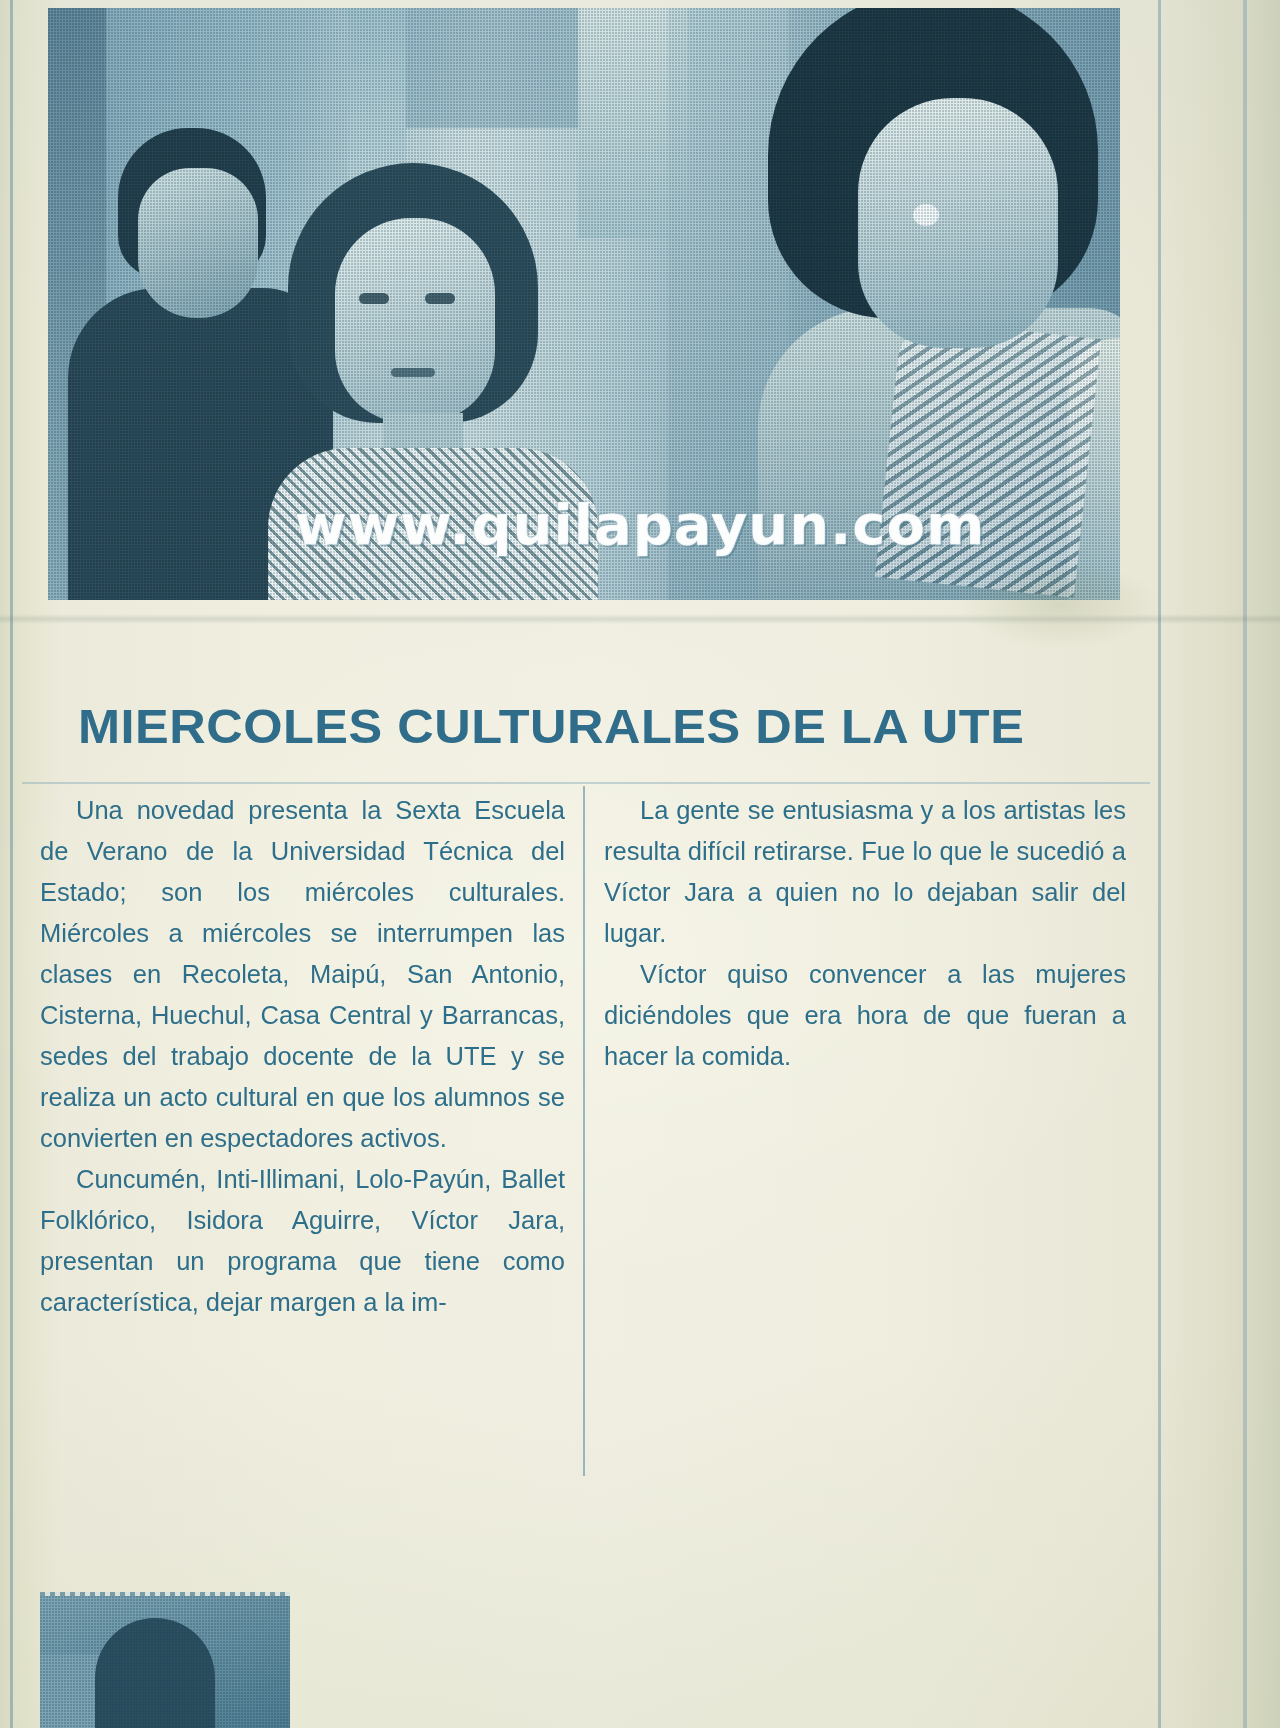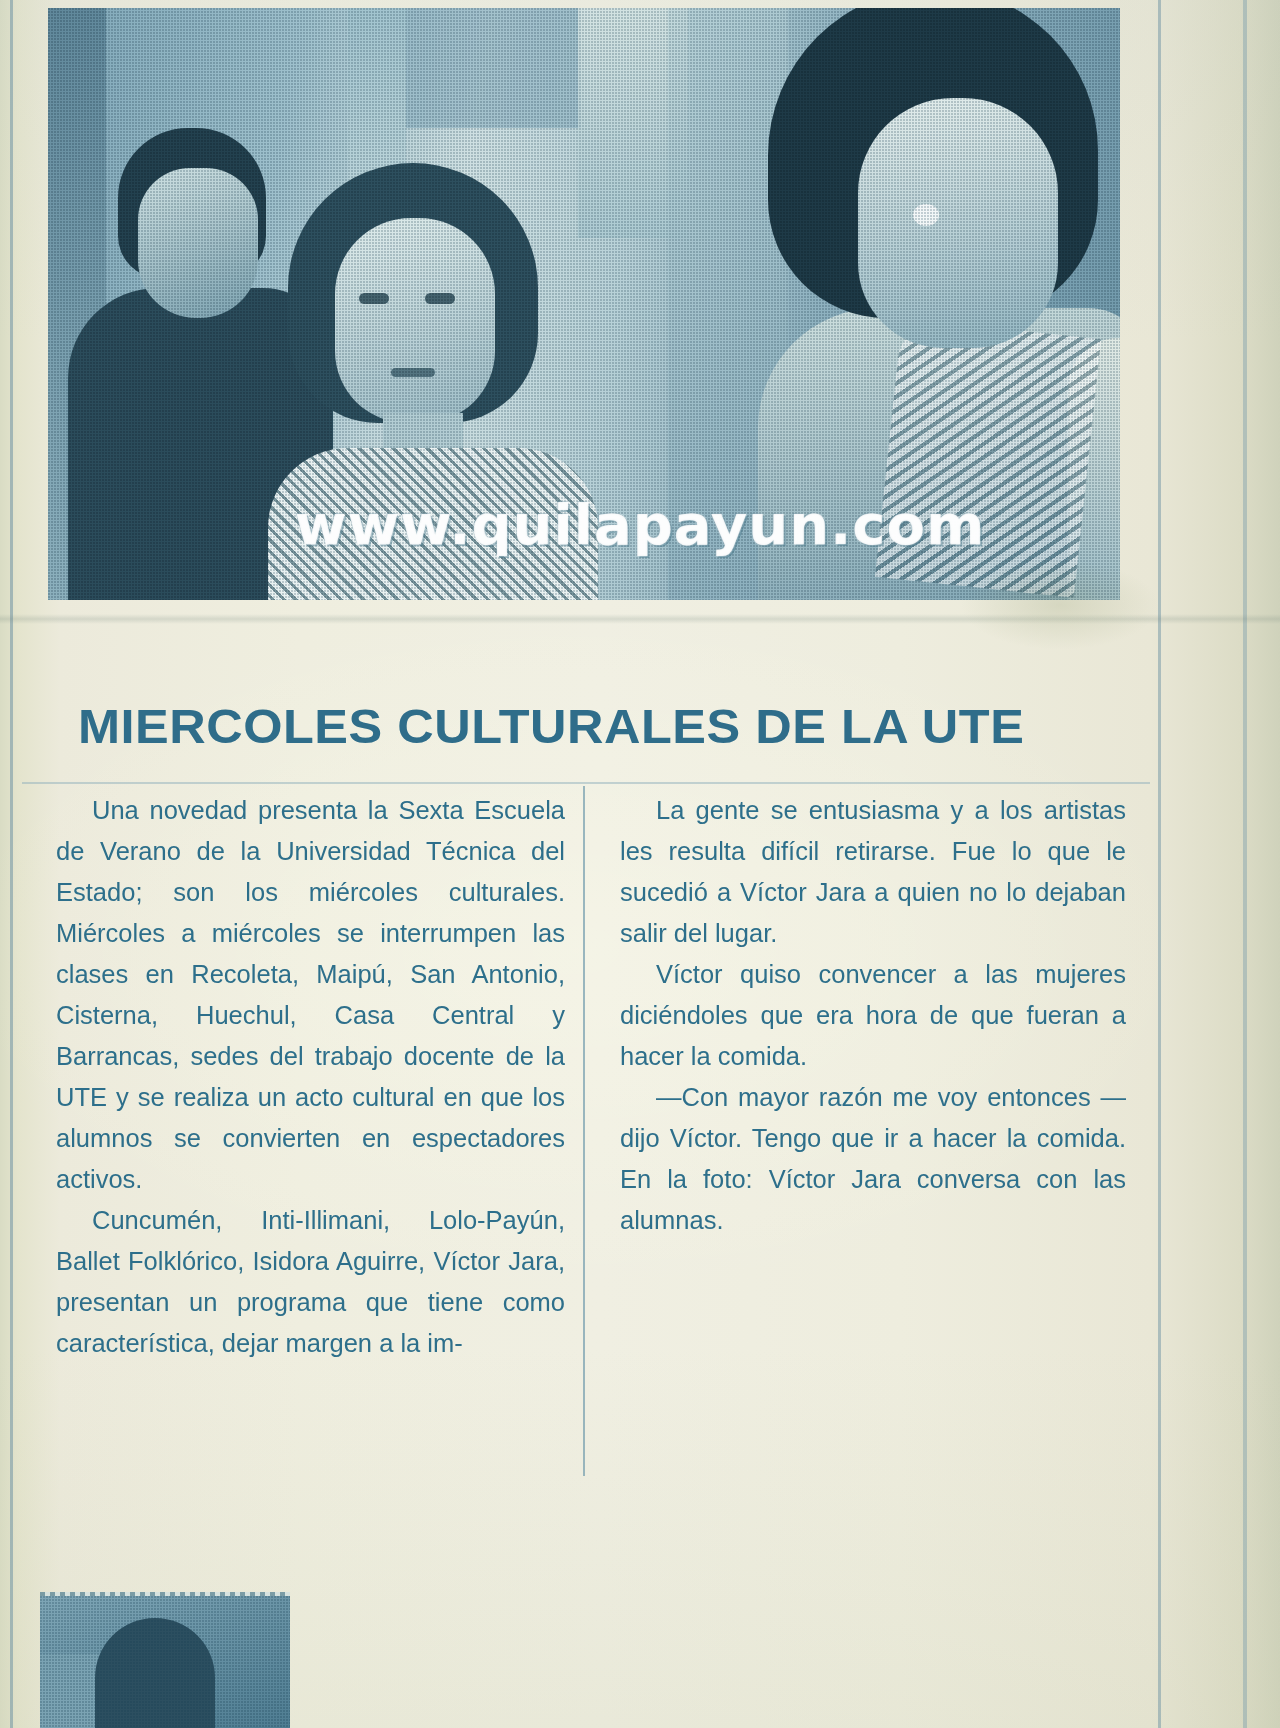--- a/index.html
+++ b/index.html
@@ -264,21 +264,21 @@
     top: 790px;
     font-family: "Liberation Sans", sans-serif;
     font-size: 25.5px;
     line-height: 41px;
     color: #2d6f8b;
     text-align: justify;
     text-justify: inter-word;
   }
   .col p { margin: 0; }
   .col p + p { margin-top: 0; }
-  .col p { text-indent: 36px; margin-left: 16px; }
+  .col p { text-indent: 36px; }
   .col-left { left: 40px; width: 525px; }
   .col-right { left: 604px; width: 522px; }
 
   
   .photo-bottom {
     position: absolute;
     left: 40px;
     top: 1596px;
     width: 250px;
     height: 132px;
@@ -377,21 +377,20 @@
 <div class="col-divider"></div>
 
 <div class="col col-left">
   <p>Una novedad presenta la Sexta Escuela de Verano de la Universidad Técnica del Estado; son los miércoles culturales. Miércoles a miércoles se interrumpen las clases en Recoleta, Maipú, San Antonio, Cisterna, Huechul, Casa Central y Barrancas, sedes del trabajo docente de la UTE y se realiza un acto cultural en que los alumnos se convierten en espectadores activos.</p>
   <p>Cuncumén, Inti-Illimani, Lolo-Payún, Ballet Folklórico, Isidora Aguirre, Víctor Jara, presentan un programa que tiene como característica, dejar margen a la im-</p>
 </div>
 
 <div class="col col-right">
   <p>La gente se entusiasma y a los artistas les resulta difícil retirarse. Fue lo que le sucedió a Víctor Jara a quien no lo dejaban salir del lugar.</p>
   <p>Víctor quiso convencer a las mujeres diciéndoles que era hora de que fueran a hacer la comida.</p>
-  <p>—Con mayor razón me voy entonces —dijo Víctor. Tengo que ir a hacer la comida. En la foto: Víctor Jara conversa con las alumnas.</p>
 </div>
 
 <div class="photo-bottom-edge"></div>
 <div class="photo-bottom">
   <div class="blobB"></div>
   <div class="blobA"></div>
   <div class="ht"></div>
 </div>
 
 </body></html>

